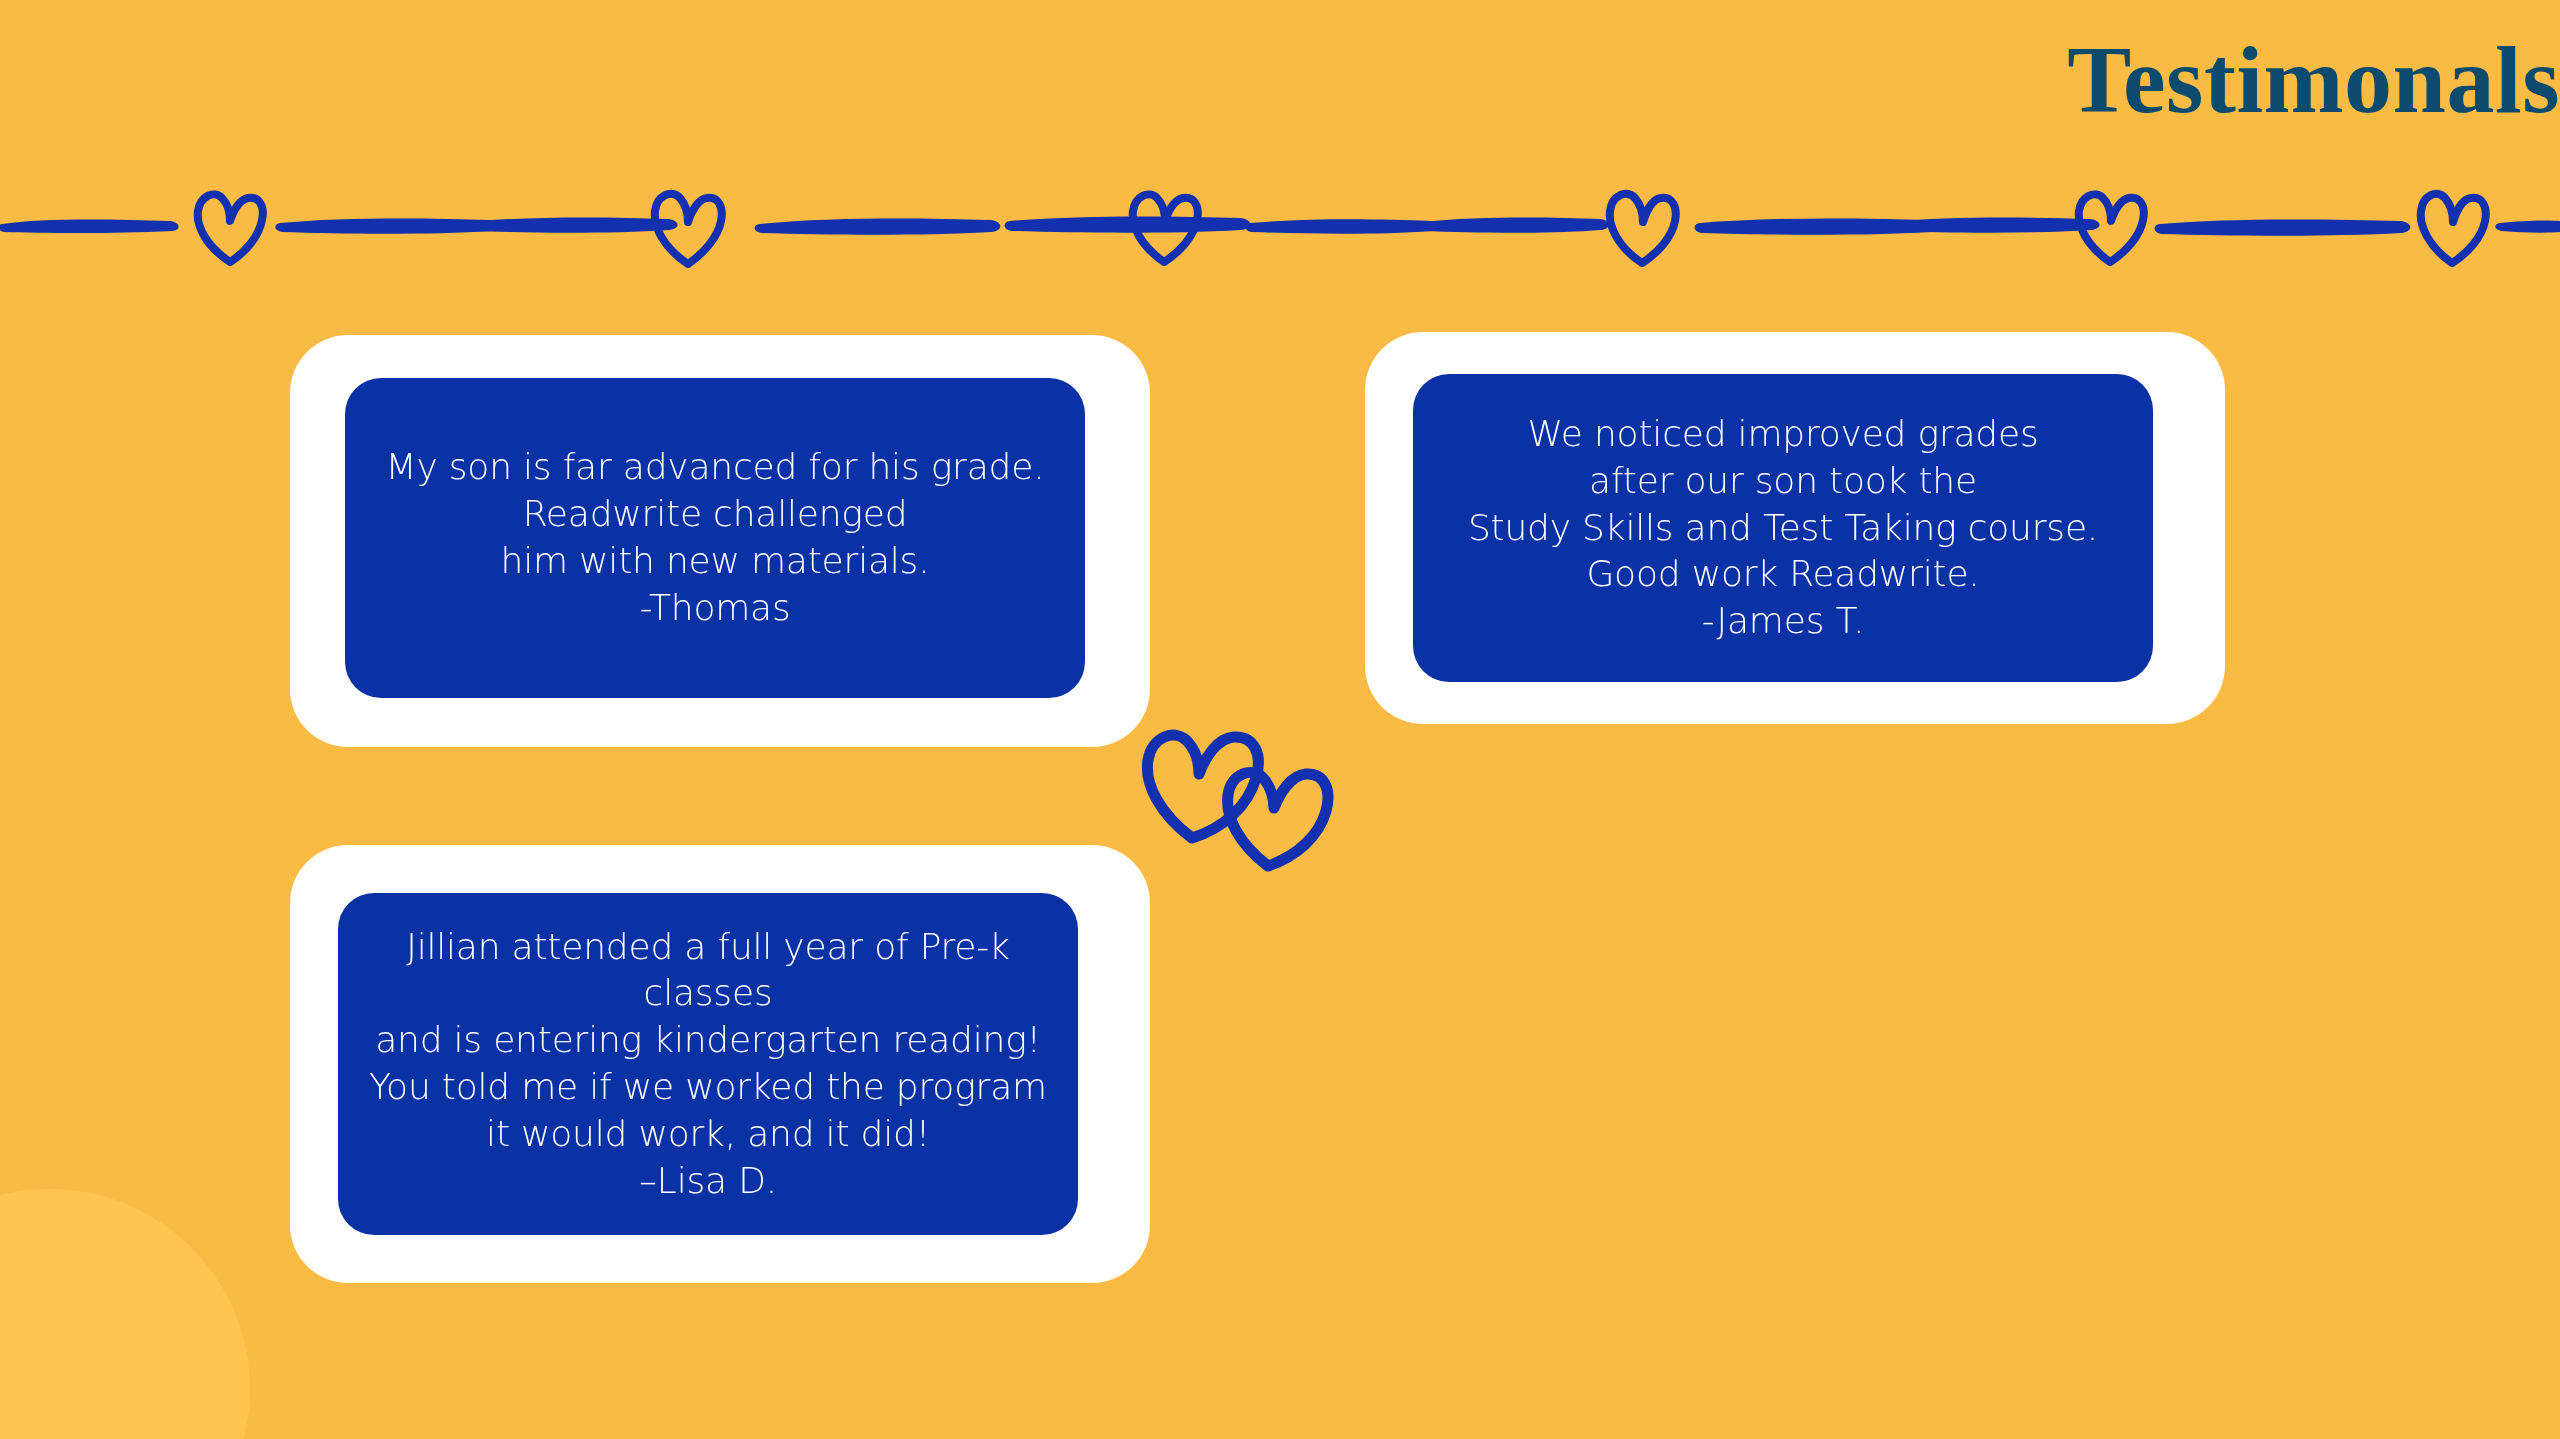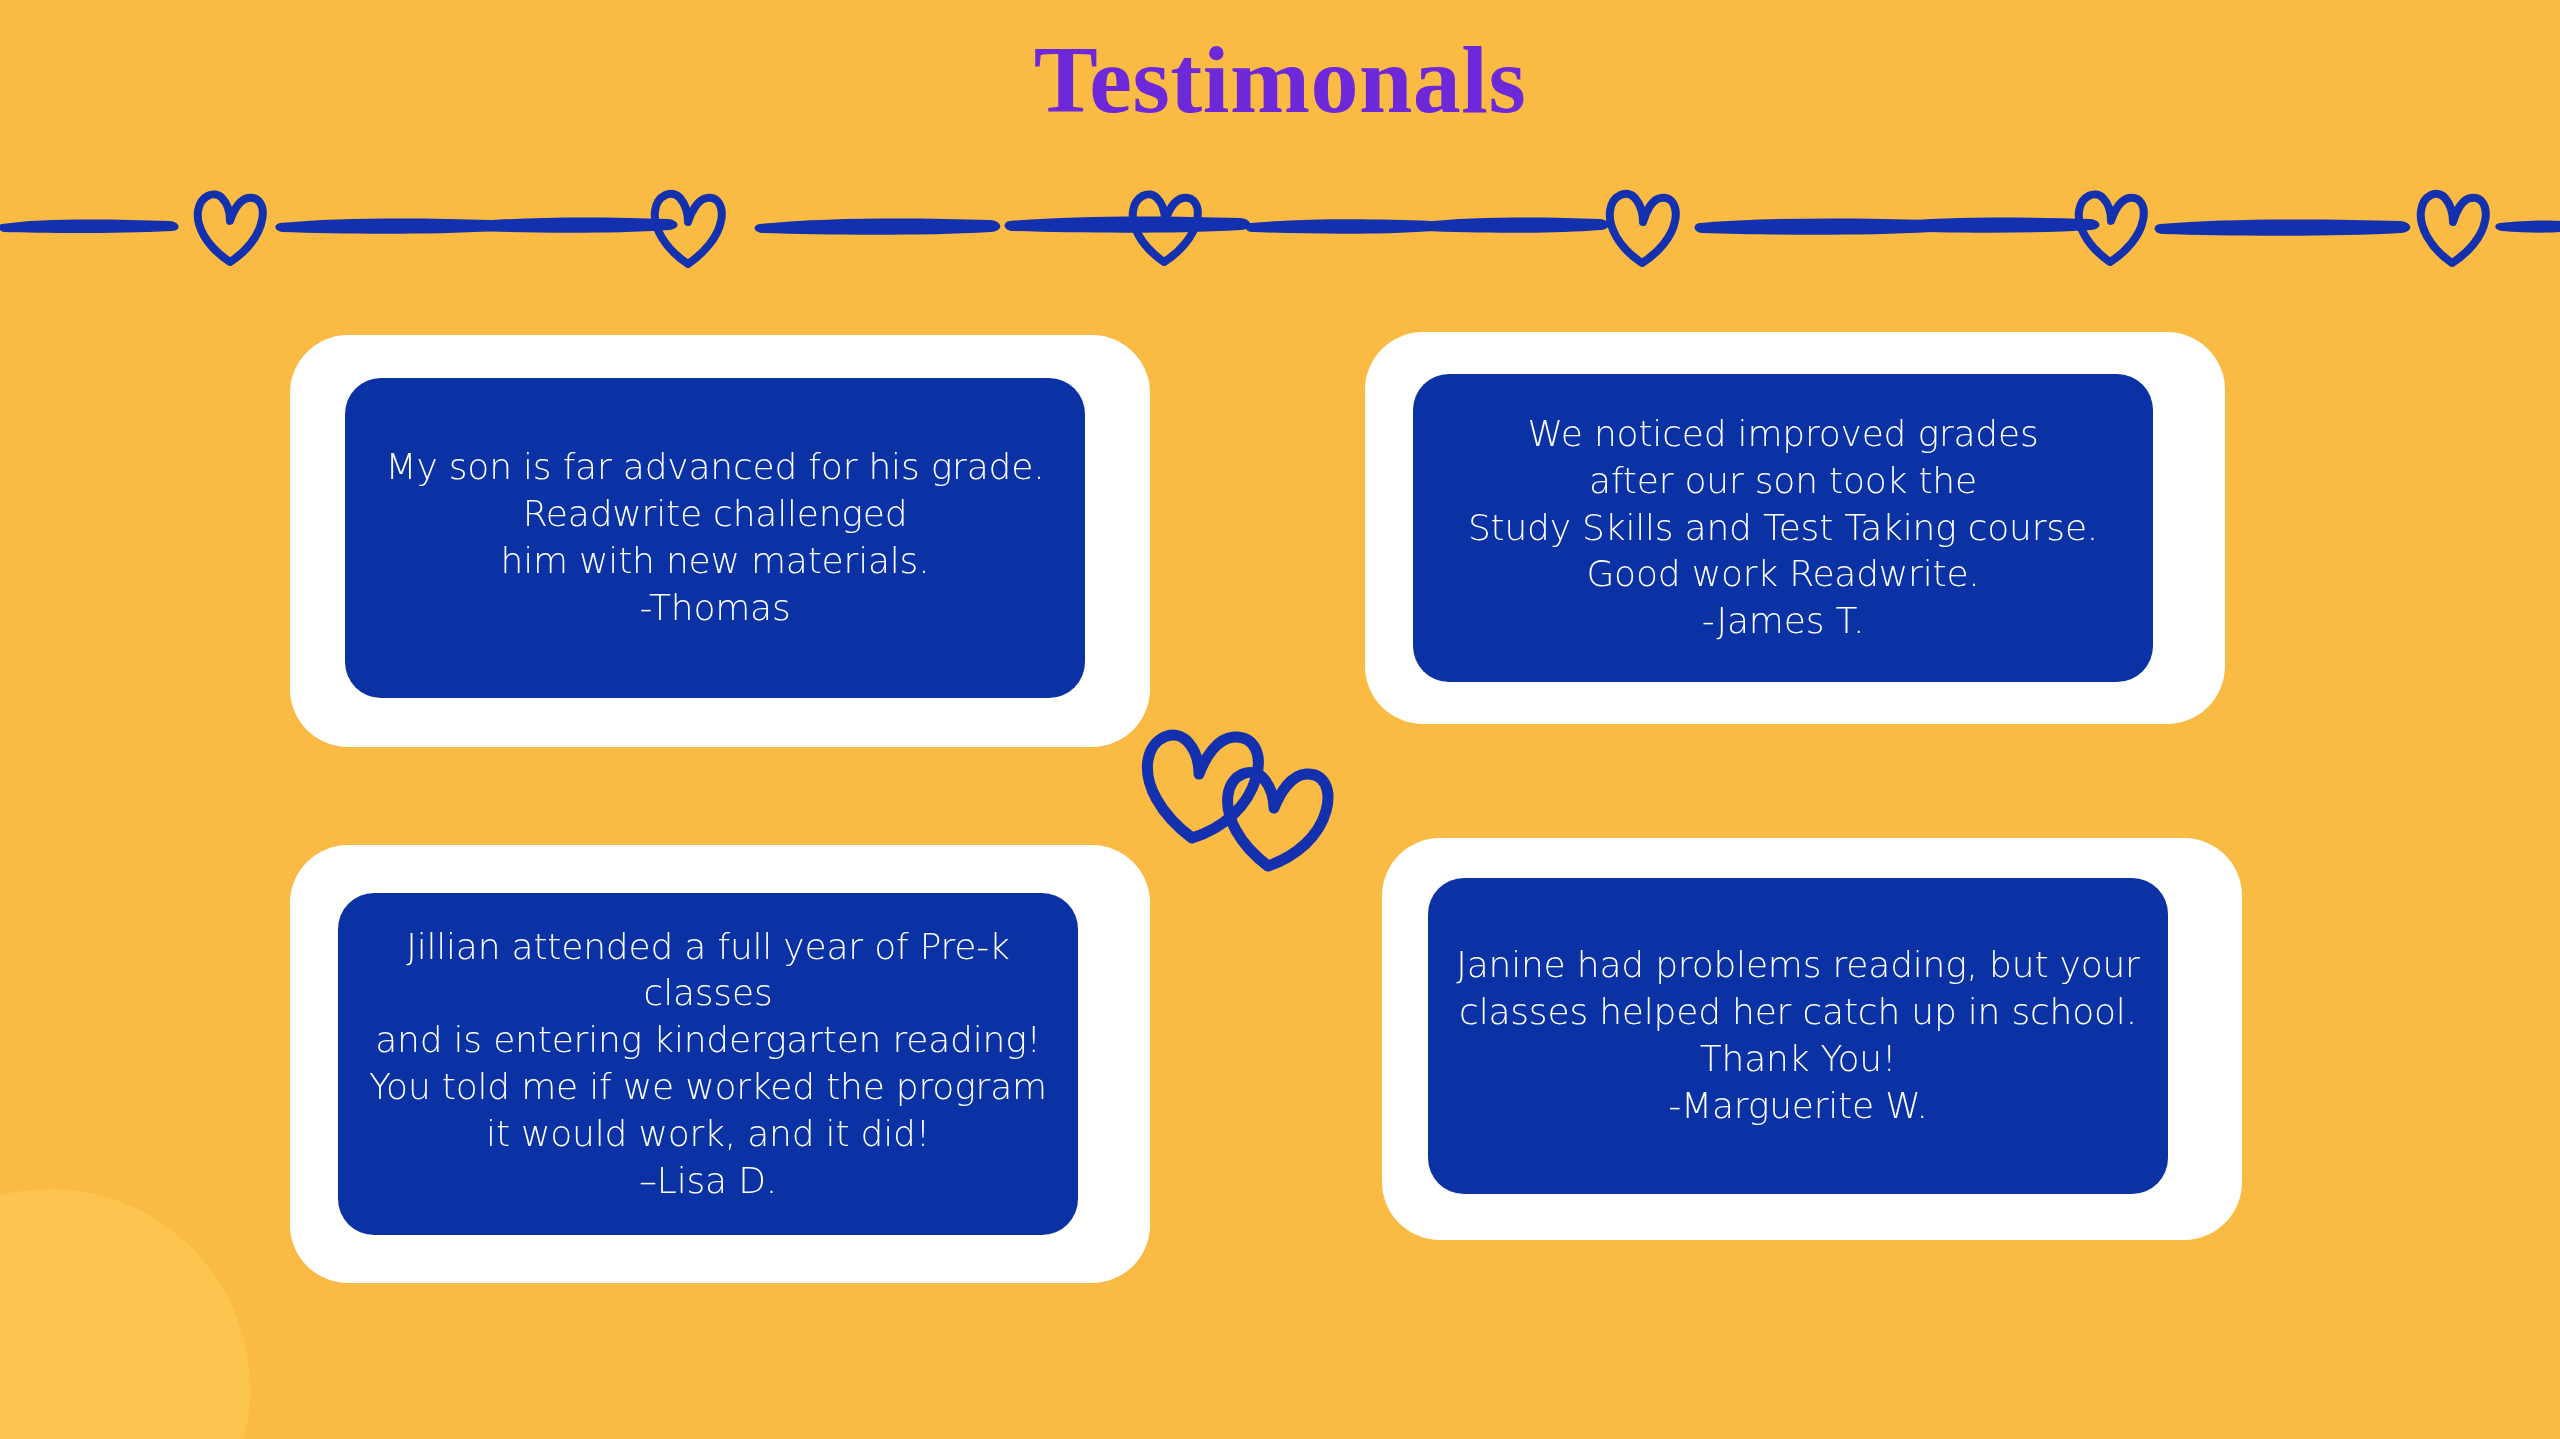--- a/index.html
+++ b/index.html
@@ -30,27 +30,27 @@
     background: #FDC54F;
     pointer-events: none;
   }
 
   
   .title {
     position: absolute;
     left: 0;
     top: 30px;
     width: 2560px;
-    text-align: center;
+    text-align: right;
     font-family: "Liberation Serif", "DejaVu Serif", serif;
     font-weight: bold;
     font-size: 96px;
     line-height: 1.05;
     letter-spacing: 0.5px;
-    color: #6d28d9;
+    color: #0c4a6e;
   }
 
   
   .divider {
     position: absolute;
     left: 0;
     top: 178px;
     width: 2560px;
     height: 90px;
   }
@@ -171,28 +171,20 @@
     <div class="frame c2">
       <div class="quote-card">
         <div class="quote-text">We noticed improved grades
 after our son took the
 Study Skills and Test Taking course.
 Good work Readwrite.
 -James T.</div>
       </div>
     </div>
 
-    <div class="frame c4">
-      <div class="quote-card">
-        <div class="quote-text">Janine had problems reading, but your
-classes  helped her catch up in school.
-Thank You!
--Marguerite W.</div>
-      </div>
-    </div>
 
   </div>
 
   <div class="center-hearts">
     <svg viewBox="0 0 260 180" xmlns="http://www.w3.org/2000/svg" aria-hidden="true">
       <g fill="none" stroke="#1330AE" stroke-width="11" stroke-linecap="round" stroke-linejoin="round">
         <path d="M72 128 C40 104 24 74 28 50 C32 26 56 18 68 32 C76 41 79 54 79 64 C85 48 97 28 114 27 C134 26 143 44 136 68 C128 96 104 118 72 128 Z"></path>
         <path d="M148 156 C119 134 105 107 108 85 C111 63 133 56 144 69 C151 77 154 89 154 98 C160 83 171 65 186 64 C204 63 212 79 206 101 C199 126 177 146 148 156 Z"></path>
       </g>
     </svg>

